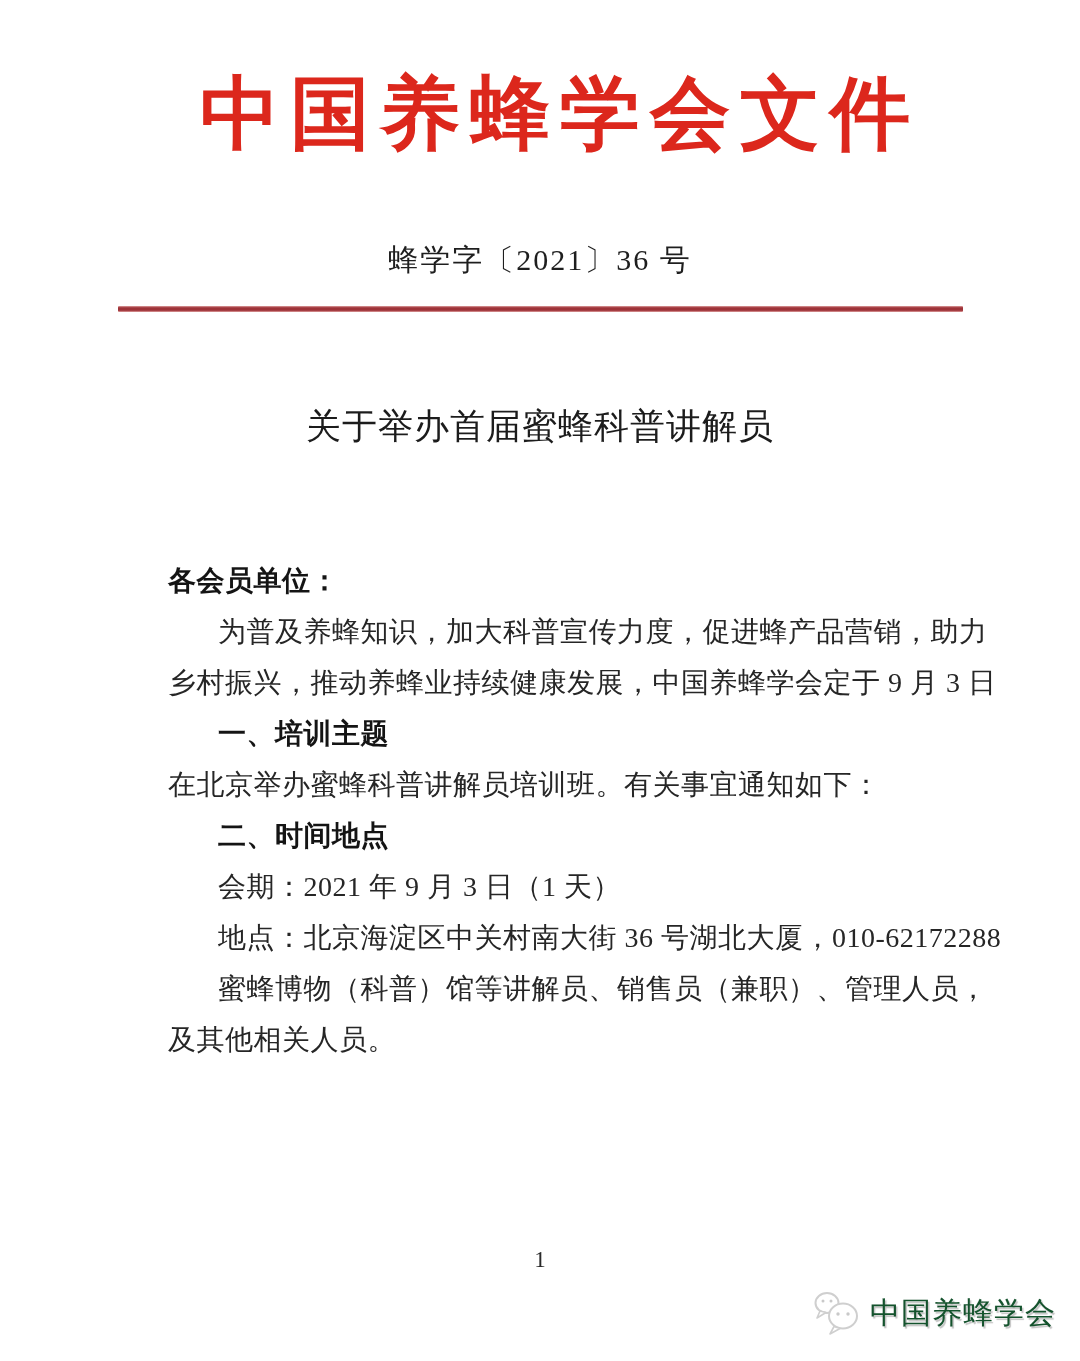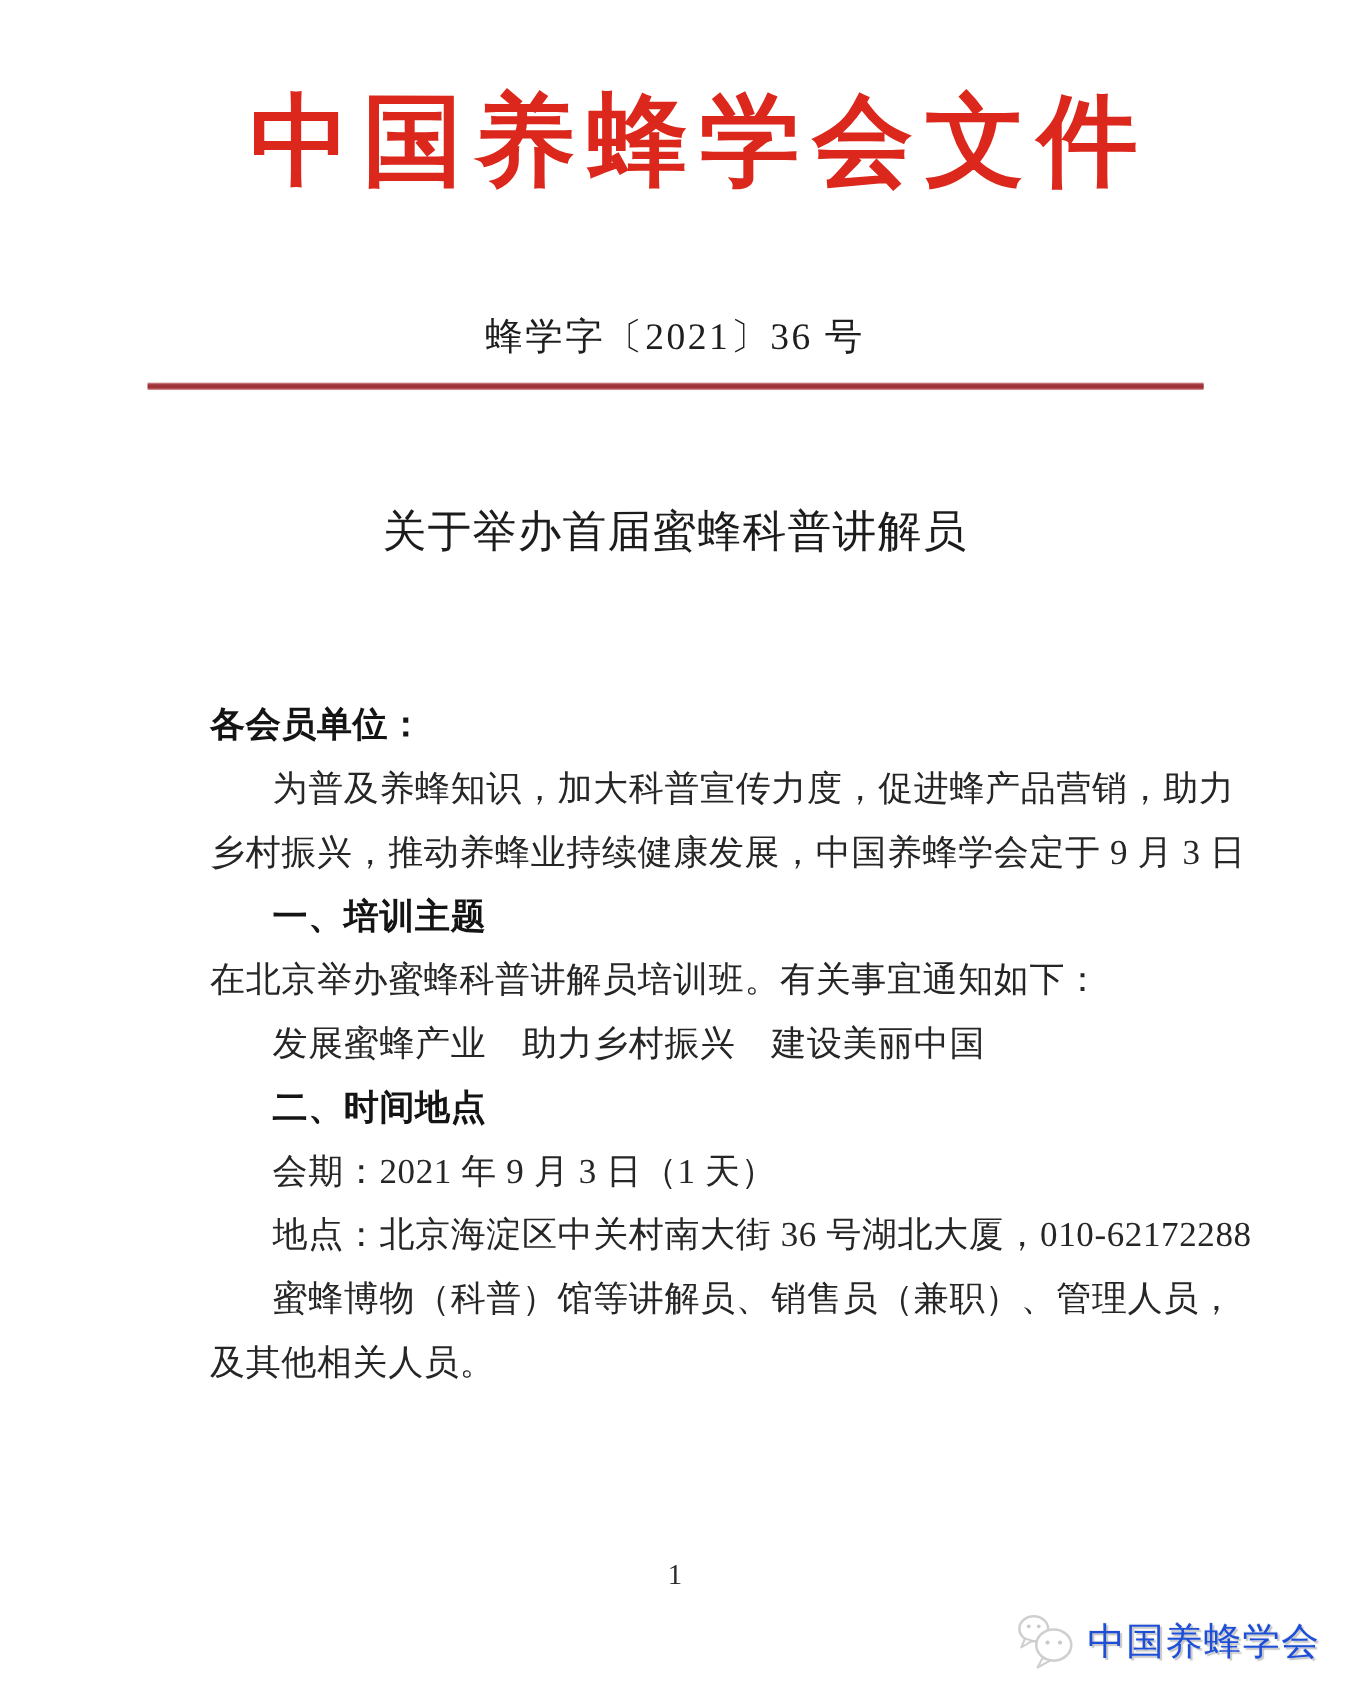--- a/index.html
+++ b/index.html
@@ -26,21 +26,21 @@
     font-size: 80px;
     line-height: 96px;
     letter-spacing: 10px;
     color: #dc271c;
     white-space: nowrap;
     margin-left: 20px;
   }
 
   .doc-number {
     position: absolute;
-    top: 248px;
+    top: 238px;
     left: 0;
     width: 100%;
     text-align: center;
     font-size: 30px;
     line-height: 44px;
     letter-spacing: 2px;
     color: #1e1e1e;
   }
 
   .red-line {
@@ -100,21 +100,21 @@
     top: 1290px;
     right: 24px;
     display: flex;
     align-items: center;
     gap: 8px;
   }
   .watermark-label {
     font-family: "Liberation Sans", "DejaVu Sans", sans-serif;
     font-size: 30px;
     letter-spacing: 1px;
-    color: #1d4ed8;
+    color: #14532d;
     text-shadow: 1.5px 1.5px 1px #c2c2c2, -0.5px -0.5px 0 #ececec;
     white-space: nowrap;
   }
   .wechat-icon { display: block; }
 </style>
 </head>
 <body>
 
 <div class="page">
 
@@ -127,21 +127,20 @@
   <div class="notice-title">
     <div>关于举办首届蜜蜂科普讲解员</div>
   </div>
 
   <div class="doc-body">
     <div class="body-line bold-head">各会员单位：</div>
     <div class="body-line indent">为普及养蜂知识，加大科普宣传力度，促进蜂产品营销，助力</div>
     <div class="body-line">乡村振兴，推动养蜂业持续健康发展，中国养蜂学会定于 9 月 3 日</div>
     <div class="body-line indent bold-head">一、培训主题</div>
     <div class="body-line">在北京举办蜜蜂科普讲解员培训班。有关事宜通知如下：</div>
-    <div class="body-line indent">发展蜜蜂产业　助力乡村振兴　建设美丽中国</div>
     <div class="body-line indent bold-head">二、时间地点</div>
     <div class="body-line indent">会期：2021 年 9 月 3 日（1 天）</div>
     <div class="body-line indent">地点：北京海淀区中关村南大街 36 号湖北大厦，010-62172288</div>
     <div class="body-line indent">蜜蜂博物（科普）馆等讲解员、销售员（兼职）、管理人员，</div>
     <div class="body-line">及其他相关人员。</div>
   </div>
 
   <div class="page-number">1</div>
 
   <div class="watermark">

